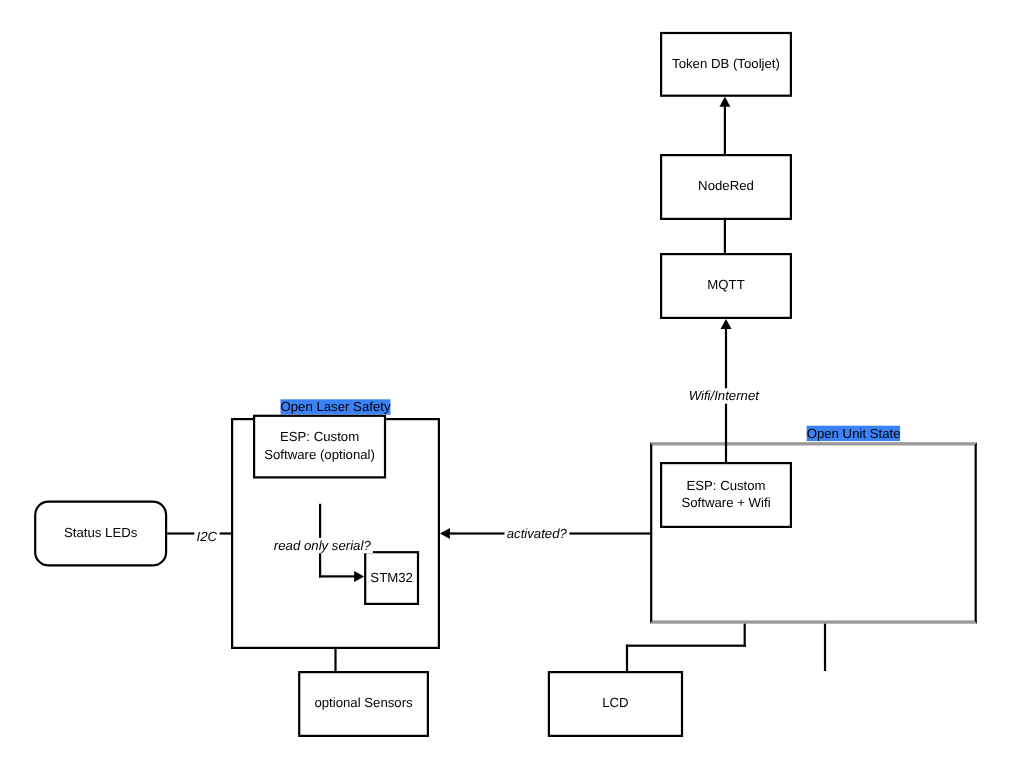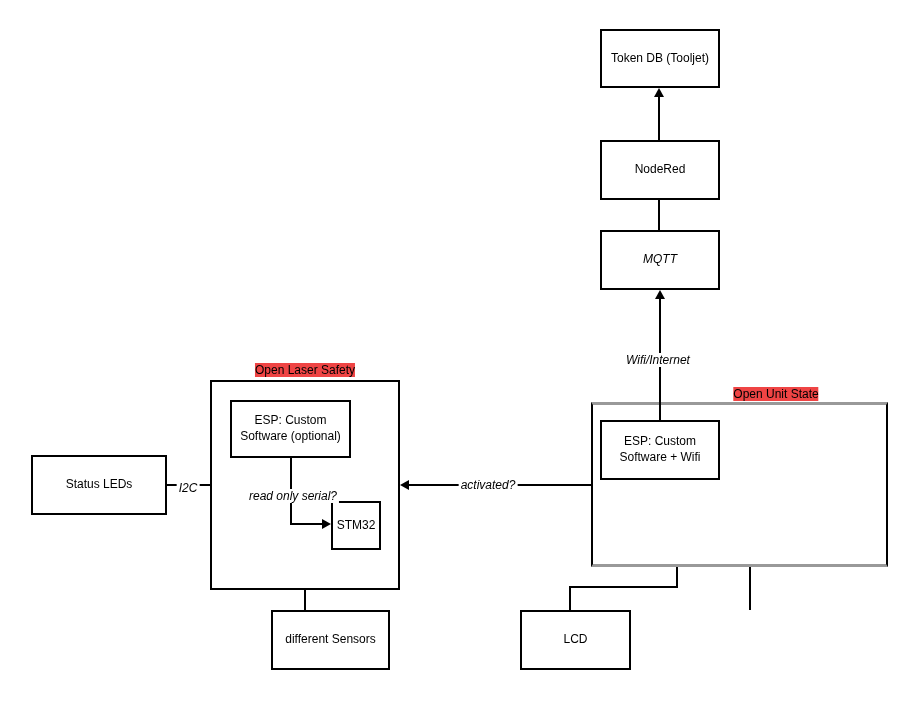--- a/index.html
+++ b/index.html
@@ -40,21 +40,21 @@
   .container-unit {
     border-left: 2px solid #000000;
     border-right: 2px solid #000000;
     border-top: 3px solid #999999;
     border-bottom: 3px solid #999999;
   }
   .container-label {
     position: absolute;
     white-space: nowrap;
     transform: translateX(-50%);
-    background: #ef4444;
+    background: #3b82f6;
     line-height: 1.2;
   }
   .line {
     position: absolute;
     background: #000000;
   }
   .edge-label {
     position: absolute;
     white-space: nowrap;
     transform: translateX(-50%);
@@ -81,27 +81,27 @@
   }
   .arrow-right {
     border-top: 5px solid transparent;
     border-bottom: 5px solid transparent;
     border-left: 9px solid #000000;
   }
 
   
   #n-token-db          { left:600px; top:29px;  width:120px; height:59px; }
   #n-nodered           { left:600px; top:140px; width:120px; height:60px; }
-  #n-mqtt              { left:600px; top:230px; width:120px; height:60px;font-style:italic; }
+  #n-mqtt              { left:600px; top:230px; width:120px; height:60px; }
   #n-esp-wifi          { left:600px; top:420px; width:120px; height:60px; }
-  #n-esp-optional      { left:230px; top:400px; width:121px; height:58px; }
+  #n-esp-optional      { left:230px; top:377px; width:121px; height:58px; }
   #n-stm32             { left:331px; top:501px; width:50px;  height:49px; padding:4px; }
-  #n-status-leds       { left:31px;  top:455px; width:136px; height:60px; }
+  #n-status-leds       { left:31px;  top:455px; width:121px; height:60px;border-radius:13px; }
   #n-different-sensors { left:271px; top:610px; width:119px; height:60px; }
-  #n-lcd               { left:520px; top:610px; width:111px; height:60px; }
+  #n-lcd               { left:498px; top:610px; width:123px; height:60px; }
   #n-nfc-reader        { left:690px; top:610px; width:120px; height:60px; }
 
   
   #c-laser { left:210px; top:380px; width:190px; height:210px; }
   #c-unit  { left:591px; top:402px; width:297px; height:165px; }
   #c-laser-label { left:305px; top:363px; }
   #c-unit-label  { left:740px; top:387px;margin-left:36px; }
 
   
   #l-nodered-tokendb { left:658px; top:96px;  width:2px;   height:44px; }
@@ -168,16 +168,16 @@
   <span class="edge-label" id="el-i2c">I2C</span>
   <span class="edge-label" id="el-serial">read only serial?</span>
 
   <div class="node" id="n-token-db">Token DB (Tooljet)</div>
   <div class="node" id="n-nodered">NodeRed</div>
   <div class="node" id="n-mqtt">MQTT</div>
   <div class="node" id="n-esp-wifi">ESP: Custom Software + Wifi</div>
   <div class="node" id="n-esp-optional">ESP: Custom Software (optional)</div>
   <div class="node" id="n-stm32">STM32</div>
   <div class="node" id="n-status-leds">Status LEDs</div>
-  <div class="node" id="n-different-sensors">different Sensors</div>
+  <div class="node" id="n-different-sensors">optional Sensors</div>
   <div class="node" id="n-lcd">LCD</div>
 
 </div>
 
 </body></html>

